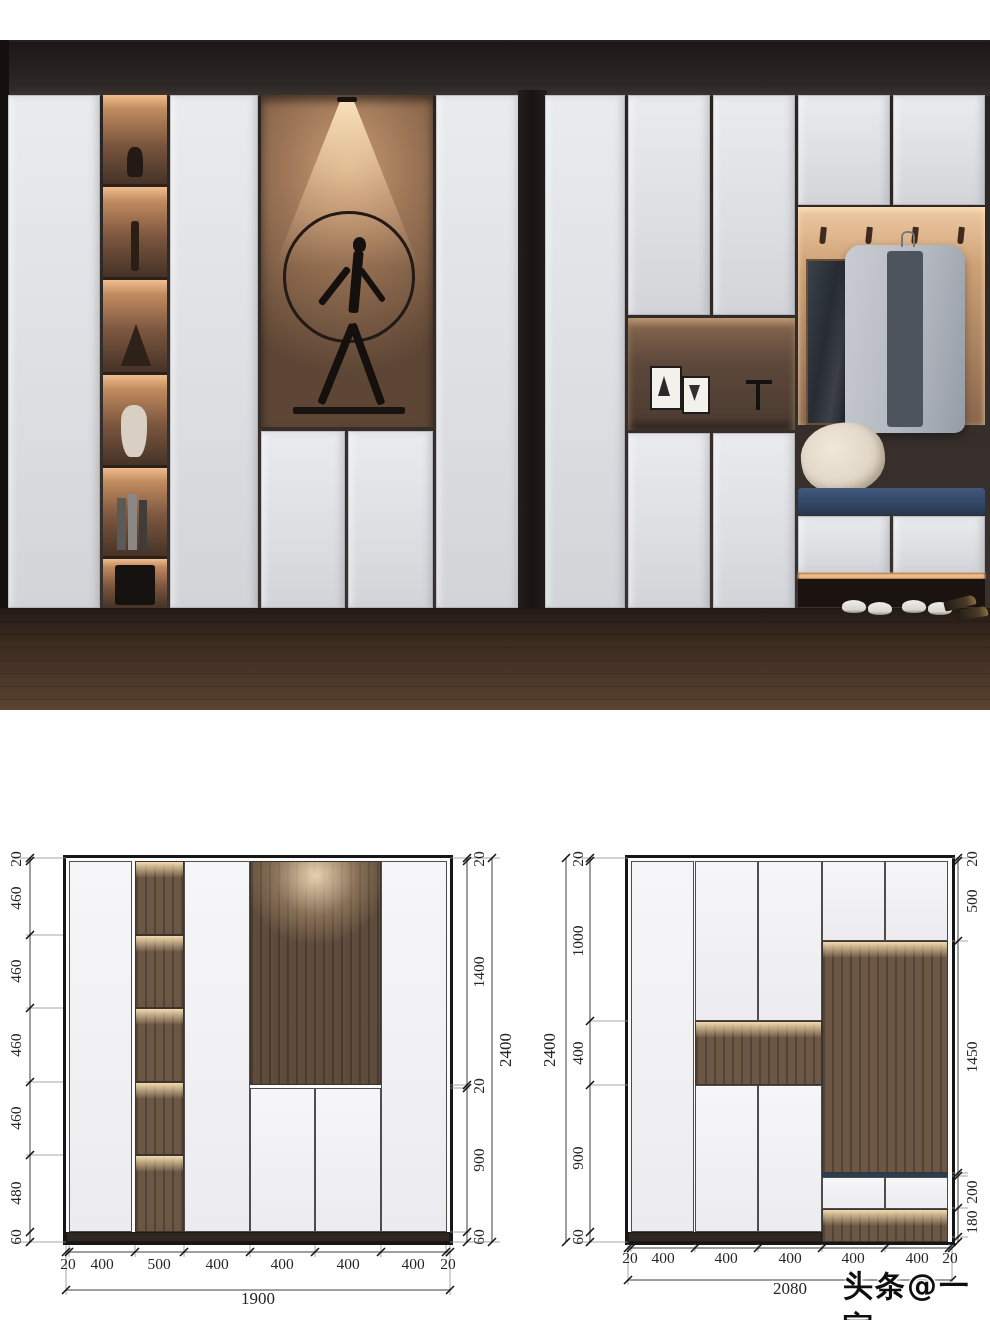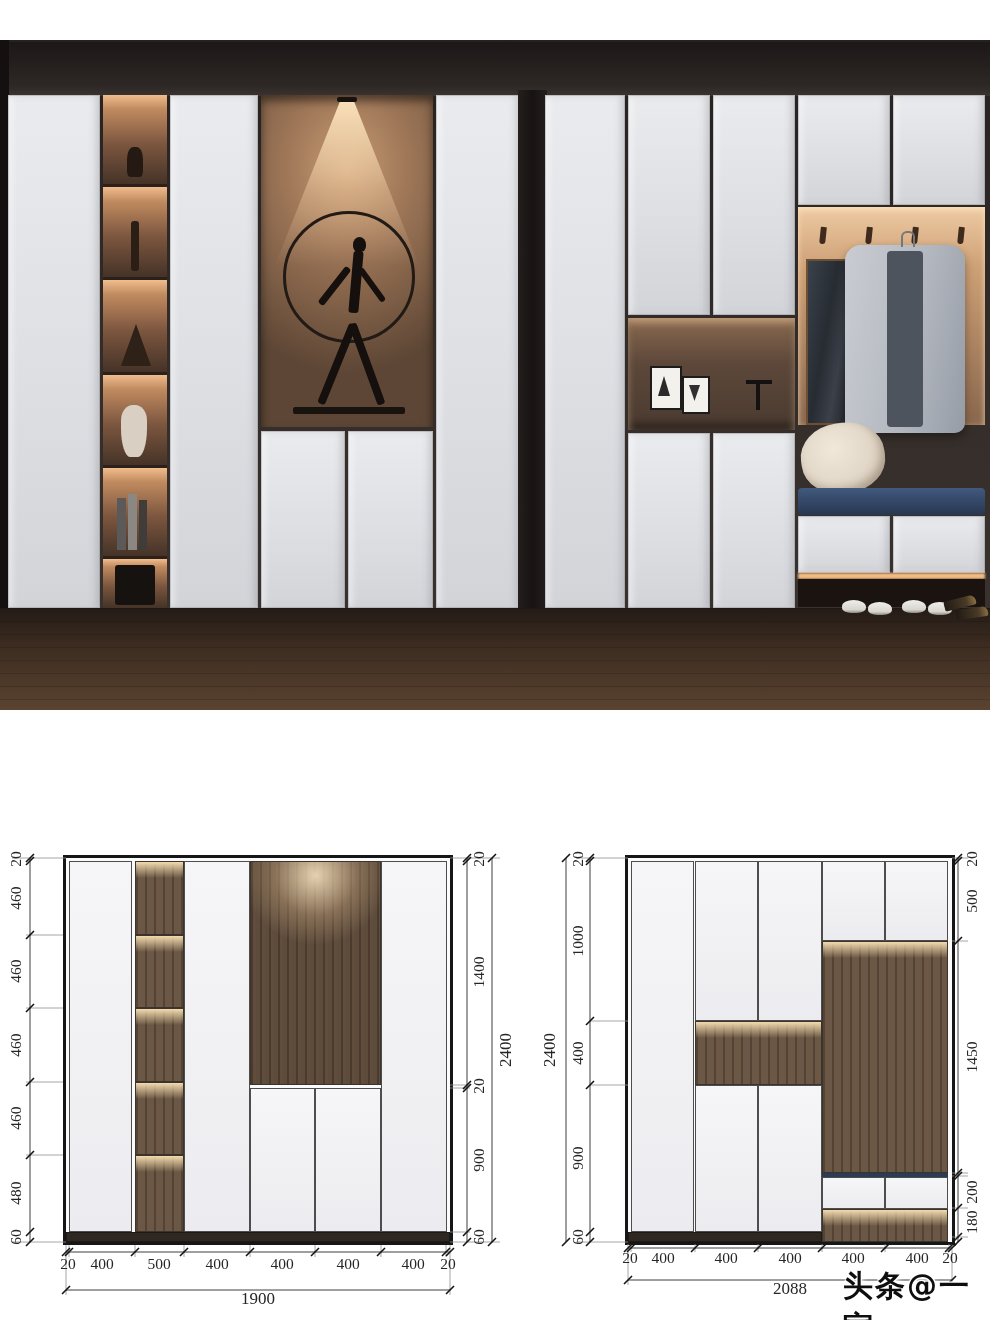--- a/index.html
+++ b/index.html
@@ -291,16 +291,16 @@
   <span class="dim v" style="left:972px;top:1057px;">1450</span>
   <span class="dim v" style="left:972px;top:1192px;">200</span>
   <span class="dim v" style="left:972px;top:1222px;">180</span>
   <span class="dim" style="left:630px;top:1258px;">20</span>
   <span class="dim" style="left:663px;top:1258px;">400</span>
   <span class="dim" style="left:726px;top:1258px;">400</span>
   <span class="dim" style="left:790px;top:1258px;">400</span>
   <span class="dim" style="left:853px;top:1258px;">400</span>
   <span class="dim" style="left:917px;top:1258px;">400</span>
   <span class="dim" style="left:950px;top:1258px;">20</span>
-  <span class="dim big" style="left:790px;top:1288px;">2088</span>
+  <span class="dim big" style="left:790px;top:1288px;">2080</span>
 
   <span class="watermark">头条@一室</span>
 </div>
 
 </body></html>

